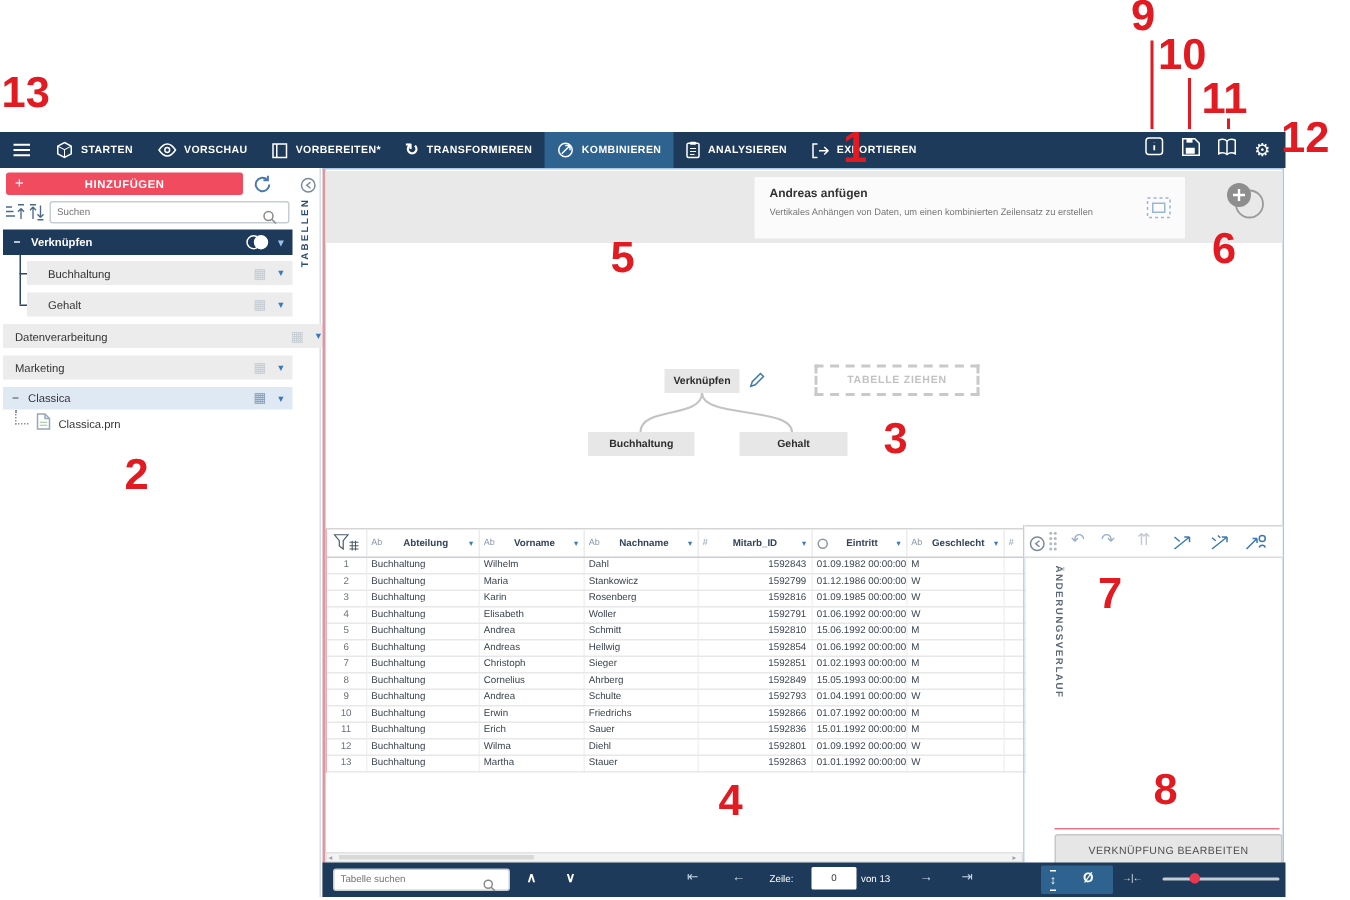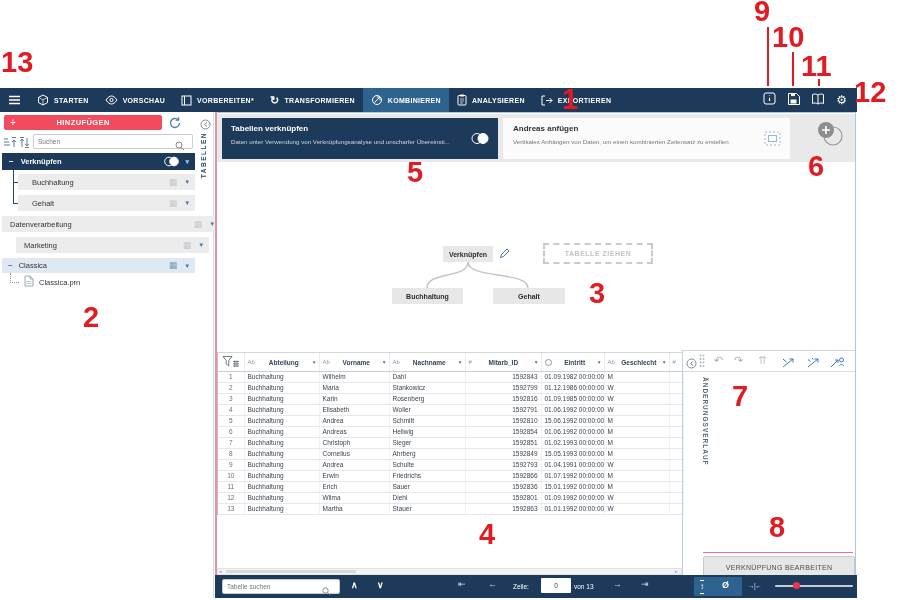--- a/index.html
+++ b/index.html
@@ -232,21 +232,21 @@
   <div class="abs srow" style="left:18px;top:195px;width:177px;background:#ececec">
     <span class="lbl" style="margin-left:14px">Gehalt</span>
     <span class="gridic">▦</span>
     <span class="ddarr">▾</span>
   </div>
   <div class="abs srow" style="left:2px;top:216px;width:218px;background:#ececec">
     <span class="lbl" style="margin-left:8px">Datenverarbeitung</span>
     <span class="gridic">▦</span>
     <span class="ddarr">▾</span>
   </div>
-  <div class="abs srow" style="left:16px;top:237px;width:193px;background:#ececec">
+  <div class="abs srow" style="left:2px;top:237px;width:193px;background:#ececec">
     <span class="lbl" style="margin-left:8px">Marketing</span>
     <span class="gridic">▦</span>
     <span class="ddarr">▾</span>
   </div>
   <div class="abs srow" style="left:2px;top:258px;width:193px;height:15px;background:#dfe9f3">
     <span style="margin:0 6px;font-size:8px;color:#333">−</span>
     <span class="lbl">Classica</span>
     <span class="gridic" style="color:#7f98b2">▦</span>
     <span class="ddarr">▾</span>
   </div>
@@ -258,28 +258,20 @@
           <path d="M6 1v3h3" fill="none" stroke="#9aa8b6"></path>
           <path d="M2.5 6.5h5M2.5 8.5h5" stroke="#9cc29c" stroke-width=".8"></path>
         </svg>
     </span>
     <span class="lbl">Classica.prn</span>
   </div>
 
   <div class="abs mainp"></div>
   <div class="abs cardstrip"></div>
 
-  <div class="abs card1">
-    <div class="t">Tabellen verknüpfen</div>
-    <div class="s">Daten unter Verwendung von Verknüpfungsanalyse und unscharfer Übereinsti...</div>
-    <svg class="abs" style="left:248px;top:14px" width="20" height="13" viewBox="0 0 20 13">
-        <circle cx="7" cy="6.5" r="5" fill="none" stroke="#fff"></circle>
-        <circle cx="13" cy="6.5" r="5" fill="#fff" stroke="#fff"></circle>
-      </svg>
-  </div>
   <div class="abs card2">
     <div class="t">Andreas anfügen</div>
     <div class="s">Vertikales Anhängen von Daten, um einen kombinierten Zeilensatz zu erstellen</div>
     <svg class="abs" style="left:261px;top:13px" width="17" height="15" viewBox="0 0 17 15">
         <rect x="1" y="1" width="15" height="13" fill="none" stroke="#9ab6d6" stroke-dasharray="2 2"></rect>
         <rect x="4.5" y="4.5" width="8" height="6" fill="none" stroke="#9ab6d6"></rect>
       </svg>
   </div>
   <span class="abs" style="left:816px;top:121px">
     <svg width="28" height="26" viewBox="0 0 28 26">

